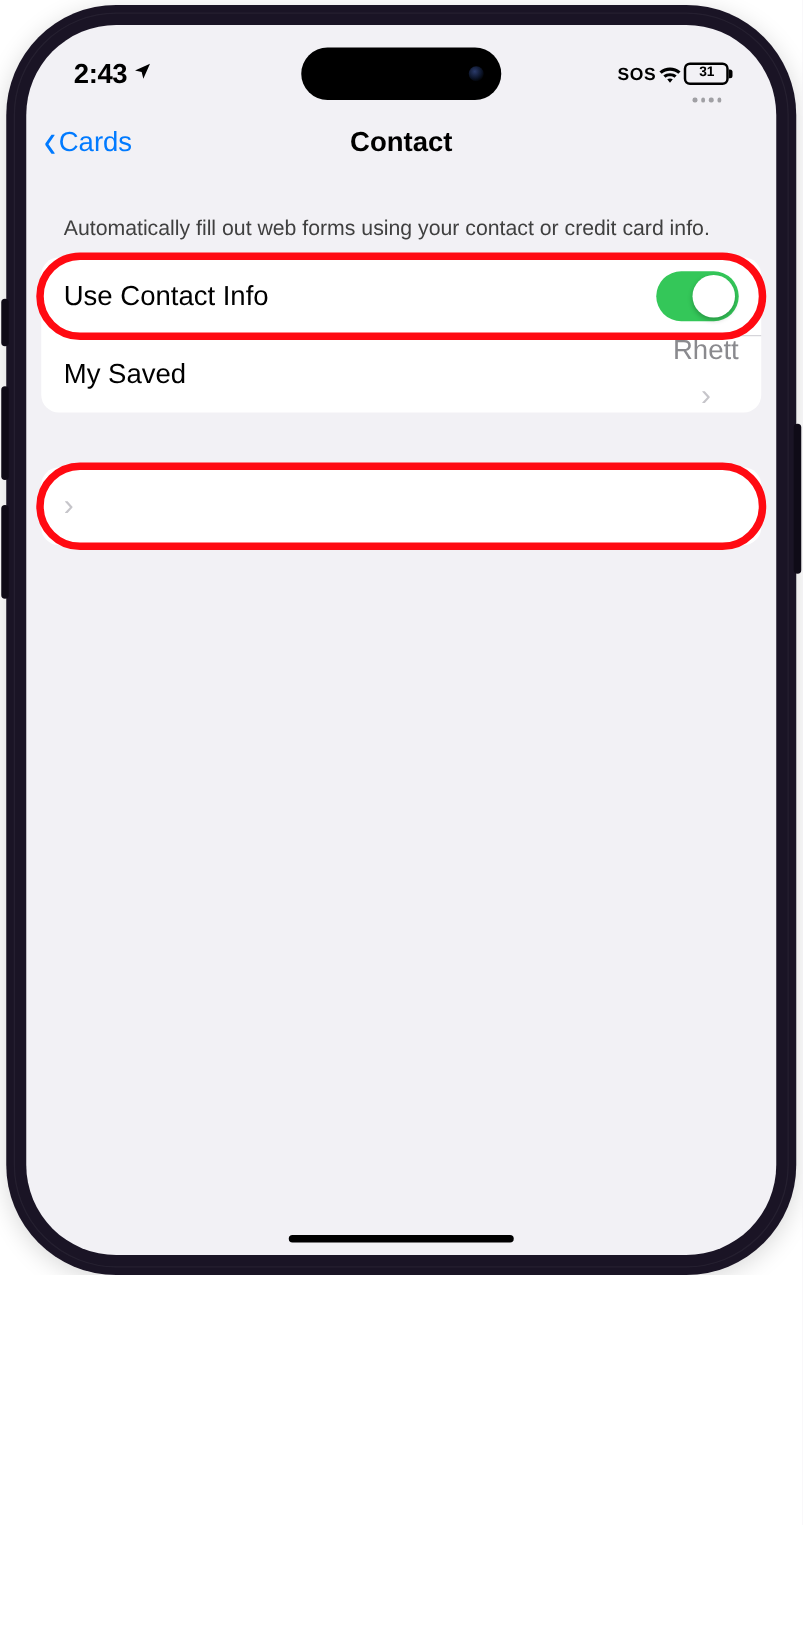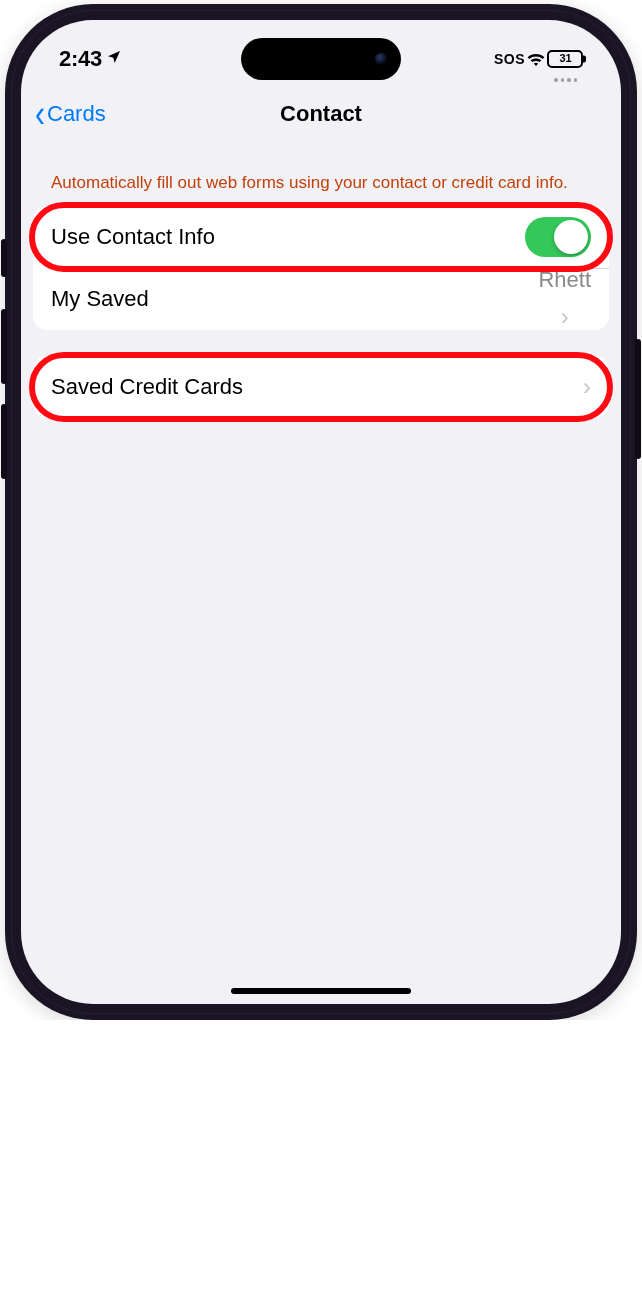--- a/index.html
+++ b/index.html
@@ -159,28 +159,28 @@
       font-size: 22px;
       font-weight: 600;
     }
 
     .content {
       padding: 30px 12px 0 12px;
     }
     .section-header {
       font-size: 17px;
       line-height: 1.35;
-      color: #c2410c;
+      color: #404040;
       padding: 0 18px 12px 18px;
     }
     .group {
       background: #fff;
       border-radius: 14px;
       overflow: visible;
-      margin-bottom: 26px;
+      margin-bottom: 44px;
       position: relative;
     }
     .row {
       height: 62px;
       display: flex;
       align-items: center;
       justify-content: space-between;
       padding: 0 18px;
       font-size: 22px;
       color: #000;
@@ -313,21 +313,20 @@
           <div class="row-right">
             <span class="row-value">Rhett</span>
             <span class="chev-right">›</span>
           </div>
         </div>
       </div>
 
       <div class="group">
         <div class="highlight-ring ring-2"></div>
         <div class="row">
-          <span>Saved Credit Cards</span>
           <div class="row-right">
             <span class="chev-right">›</span>
           </div>
         </div>
       </div>
     </div>
 
     <div class="home-indicator"></div>
   </div>
 </div>

